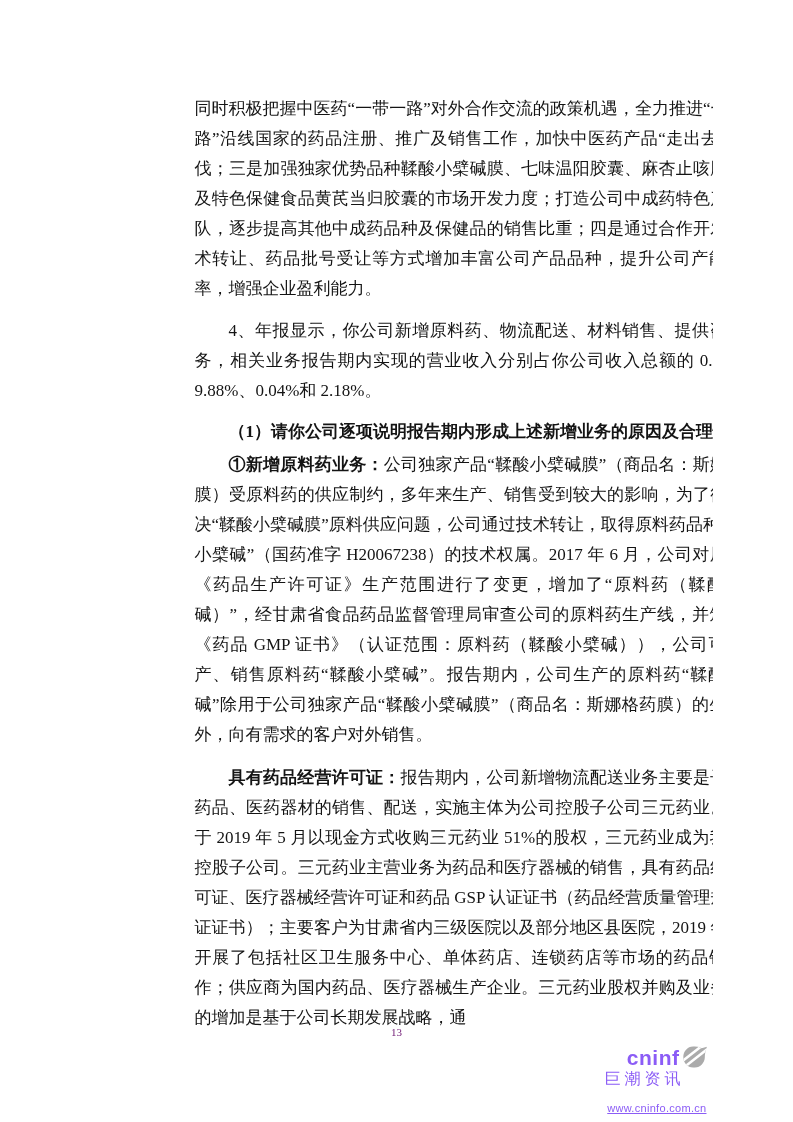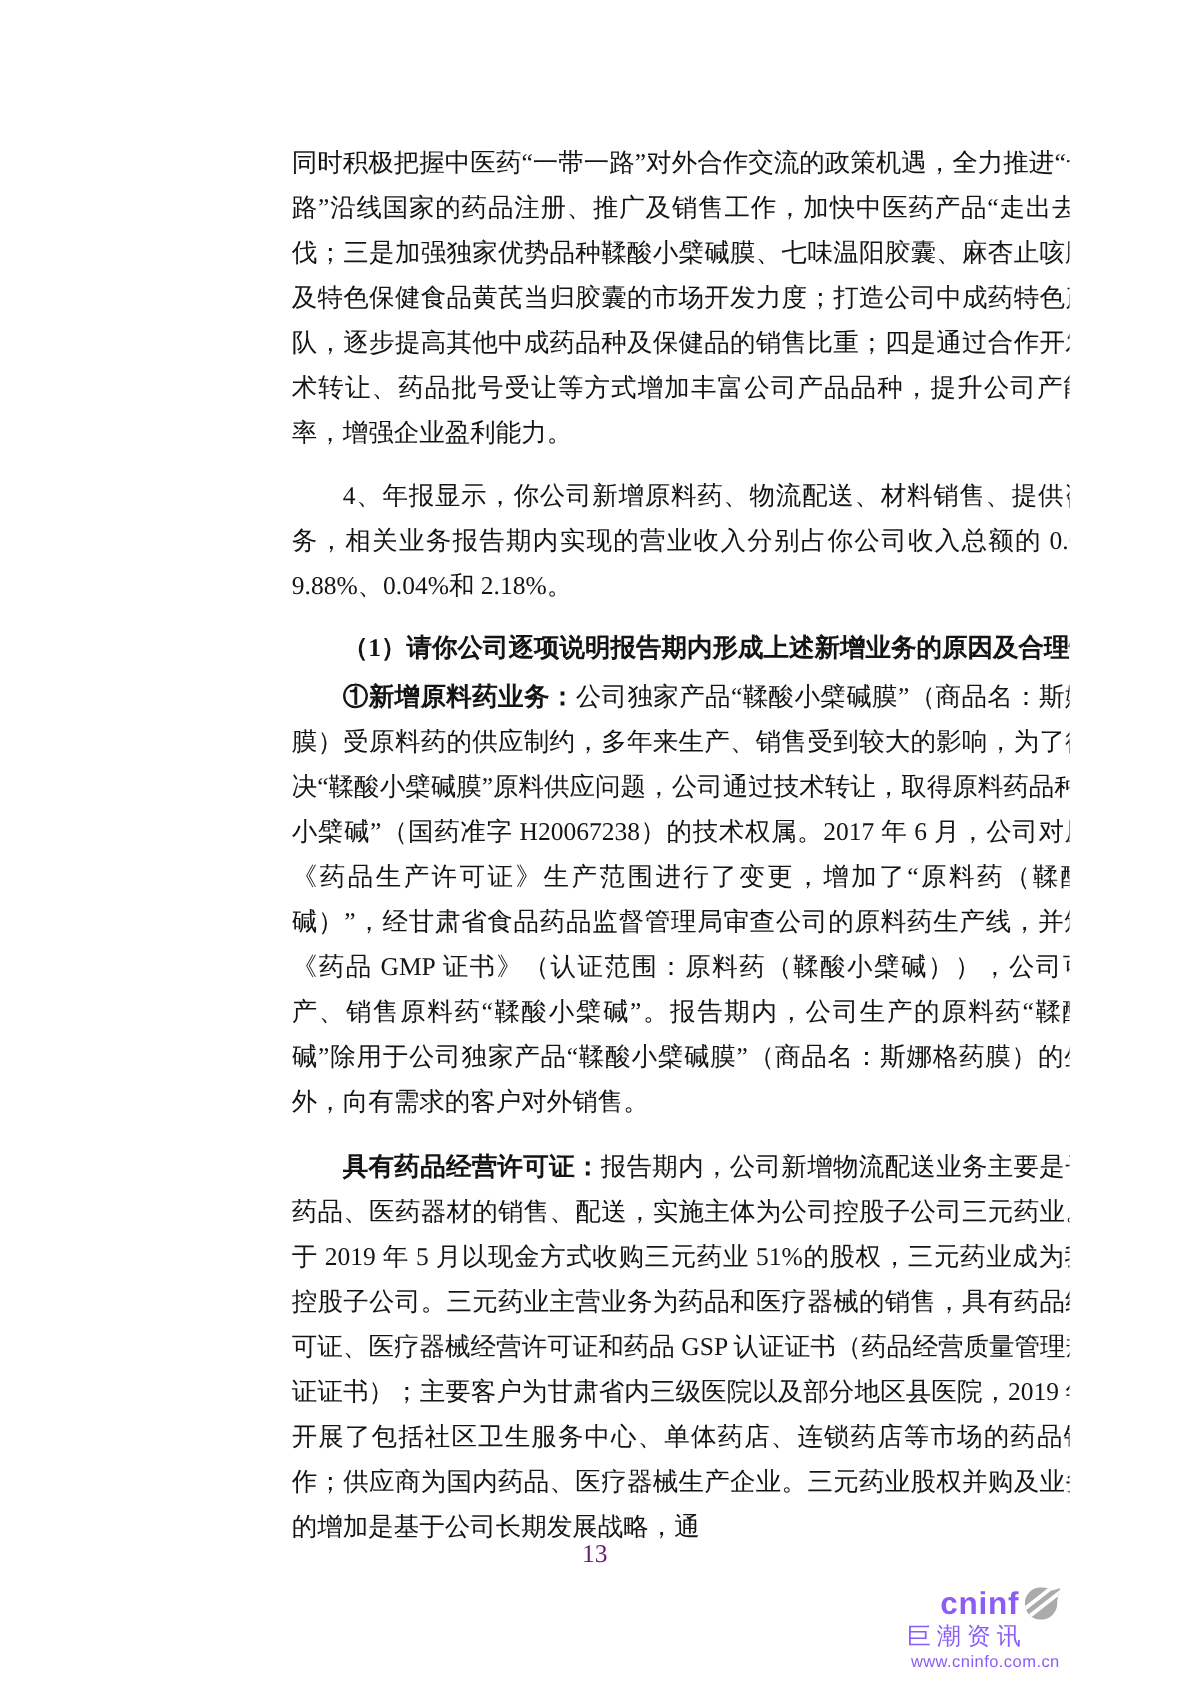--- a/index.html
+++ b/index.html
@@ -54,21 +54,21 @@
   .lead-bold {
     font-weight: 700;
     margin-top: 41px;
   }
   .page-number {
     position: absolute;
     left: 0;
     right: 0;
     top: 1026px;
     text-align: center;
-    font-size: 17px;
+    font-size: 11px;
     color: #701a75;
   }
   .watermark {
     position: absolute;
     right: 6px;
     bottom: 8px;
     text-align: right;
     color: #8b5cf6;
     font-family: "Liberation Sans", "DejaVu Sans", sans-serif;
     line-height: 1;
@@ -92,21 +92,22 @@
   .wm-cn {
     font-size: 16px;
     letter-spacing: 4px;
     margin-top: 2px;
     margin-right: 22px;
     font-family: Liberation Mono, monospace;
   }
   .wm-url {
     font-size: 11px;
     letter-spacing: 0.3px;
-    margin-top: 3px;
+    margin-top: 15px;
+    text-decoration: underline;
   }
 </style>
 </head>
 <body>
 
 <div class="page">
 
   <div class="content">
 
     <p class="para">同时积极把握中医药“一带一路”对外合作交流的政策机遇，全力推进“一带一路”沿线国家的药品注册、推广及销售工作，加快中医药产品“走出去”的步伐；三是加强独家优势品种鞣酸小檗碱膜、七味温阳胶囊、麻杏止咳胶囊以及特色保健食品黄芪当归胶囊的市场开发力度；打造公司中成药特色产品梯队，逐步提高其他中成药品种及保健品的销售比重；四是通过合作开发、技术转让、药品批号受让等方式增加丰富公司产品品种，提升公司产能利用率，增强企业盈利能力。</p>

